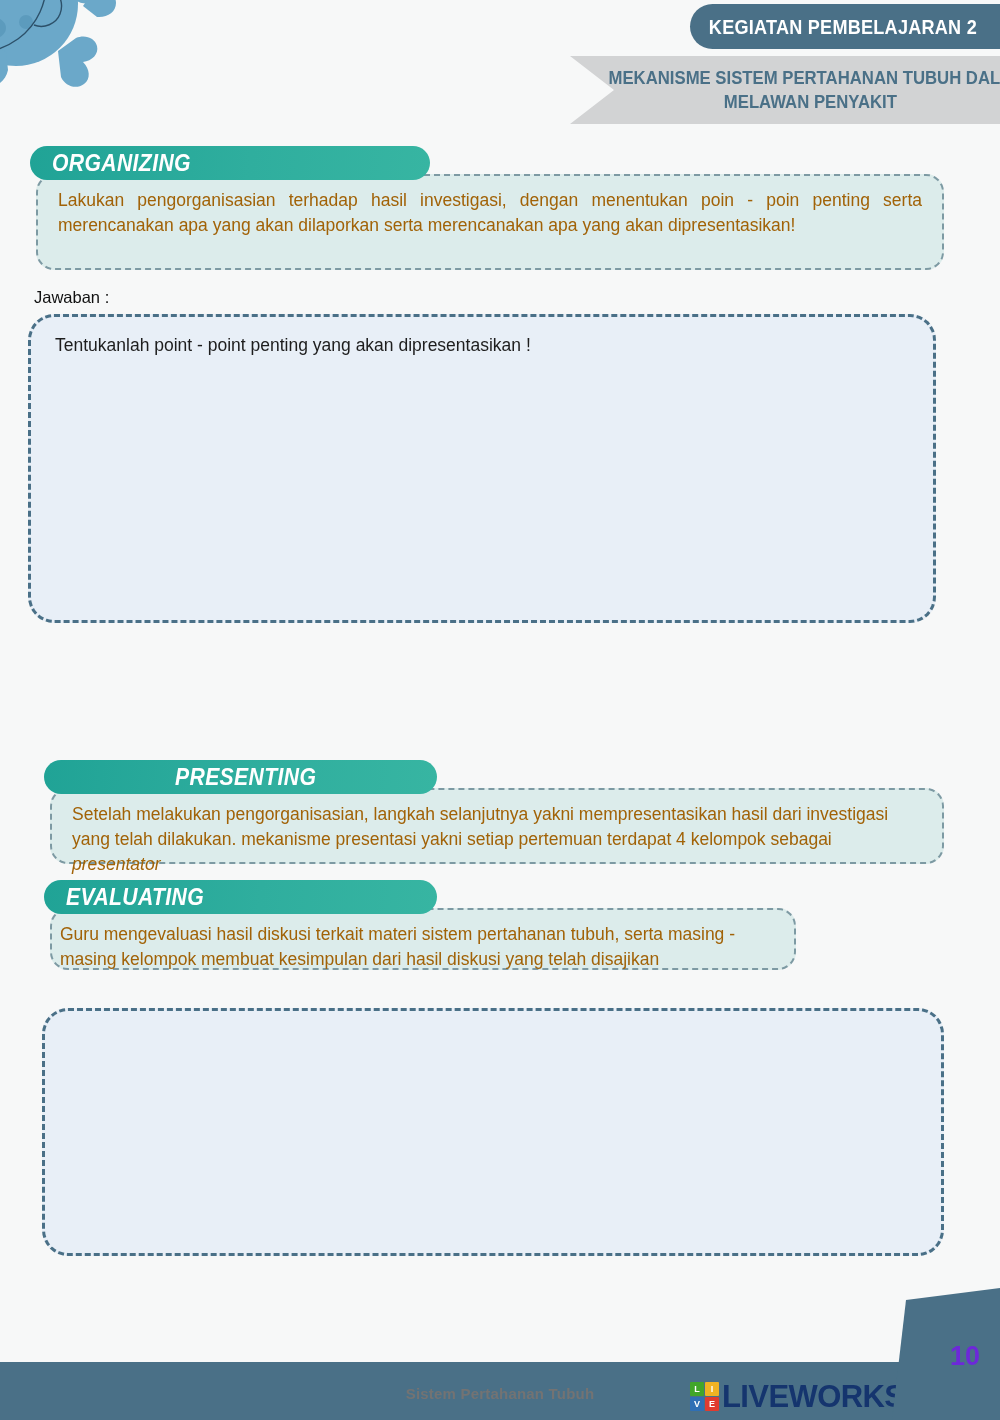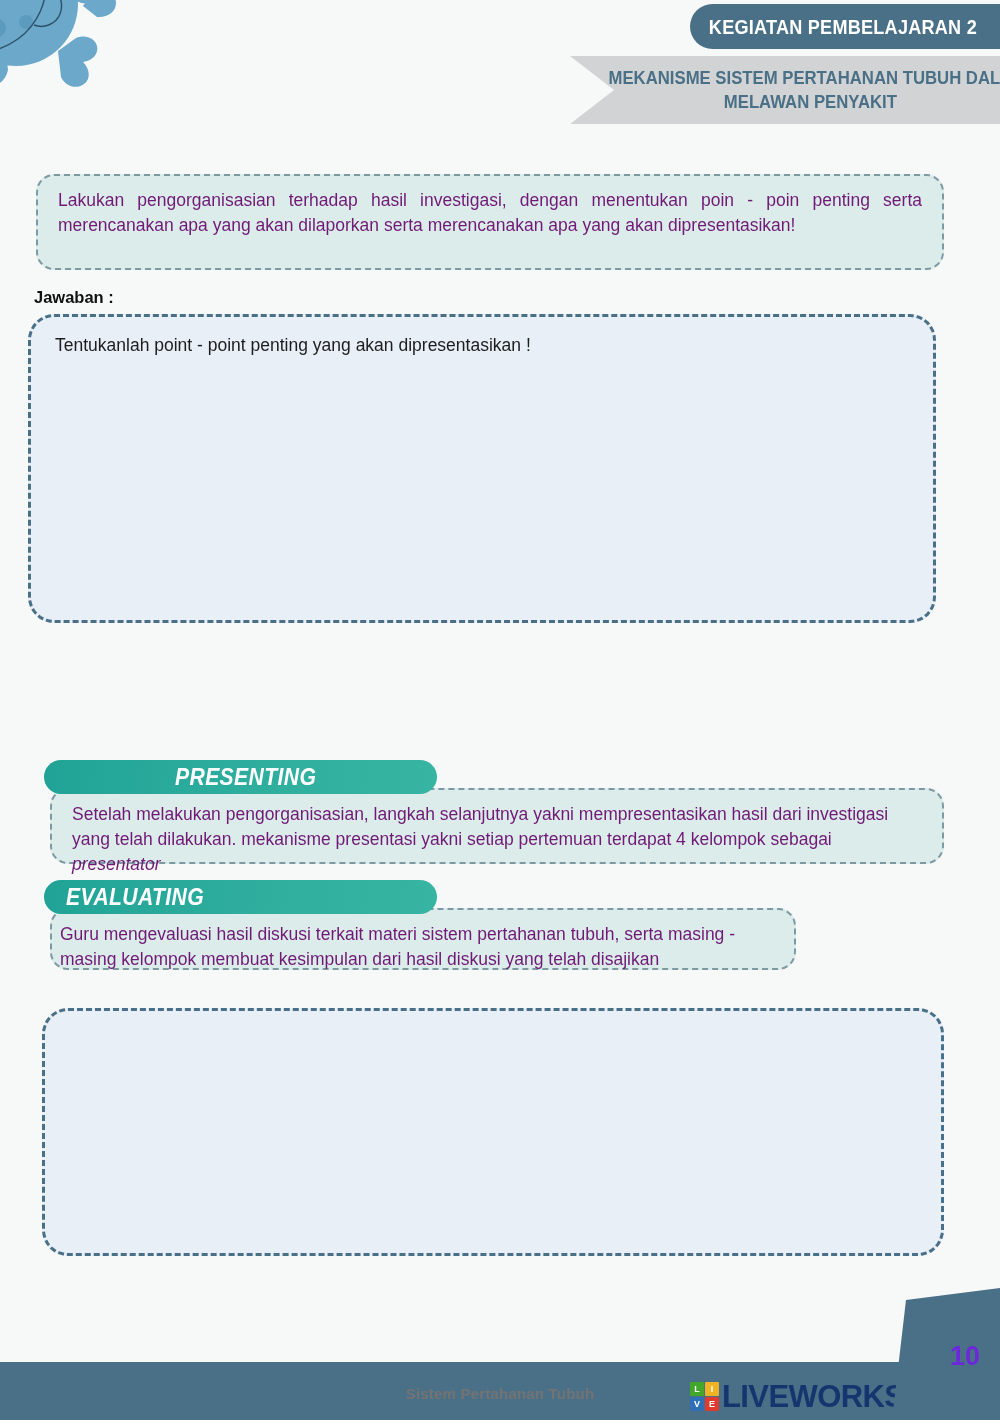--- a/index.html
+++ b/index.html
@@ -120,33 +120,33 @@
     position: absolute;
     background: #dceceb;
     border: 2px dashed #7d9aa3;
     border-radius: 18px;
     padding: 12px 20px 10px 20px;
     z-index: 1;
   }
 
   .info-text {
     font-size: 17.5px;
-    color: #701a75;
+    color: #a16207;
     line-height: 1.42;
   }
 
   .info-text.justify { text-align: justify; }
 
   .info-text em { font-style: italic; }
 
   
   .field-label {
     position: absolute;
     font-size: 16.5px;
-    font-weight: bold;
+    font-weight: normal;
     color: #111111;
   }
 
   
   .answer-box {
     position: absolute;
     background: #e8eff7;
     border: 3px dashed #4a7087;
     border-radius: 26px;
     padding: 16px 24px;
@@ -267,20 +267,23 @@
   <div class="header-zone">
     <div class="header-pill">
       <span class="header-pill-text">KEGIATAN PEMBELAJARAN 2</span>
     </div>
     <div class="header-ribbon">
       <span class="ribbon-line">MEKANISME SISTEM PERTAHANAN TUBUH DALA</span>
       <span class="ribbon-line">MELAWAN PENYAKIT</span>
     </div>
   </div>
 
+  <div class="section-pill" style="left:30px; top:146px; width:400px;">
+    <span class="section-pill-text">ORGANIZING</span>
+  </div>
   <div class="info-box" style="left:36px; top:174px; width:908px; height:96px;">
     <p class="info-text justify">Lakukan pengorganisasian terhadap hasil investigasi, dengan menentukan poin - poin penting serta merencanakan apa yang akan dilaporkan serta merencanakan apa yang akan dipresentasikan!</p>
   </div>
 
   <div class="field-label" style="left:34px; top:288px;">Jawaban :</div>
   <div class="answer-box" style="left:28px; top:314px; width:908px; height:309px;">
     <p class="answer-text">Tentukanlah point - point penting yang akan dipresentasikan !</p>
   </div>
 
   <div class="section-pill" style="left:44px; top:760px; width:393px;justify-content:center;">

